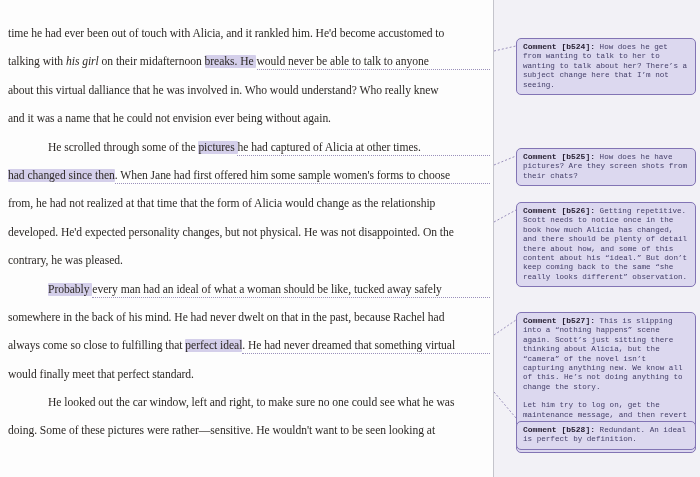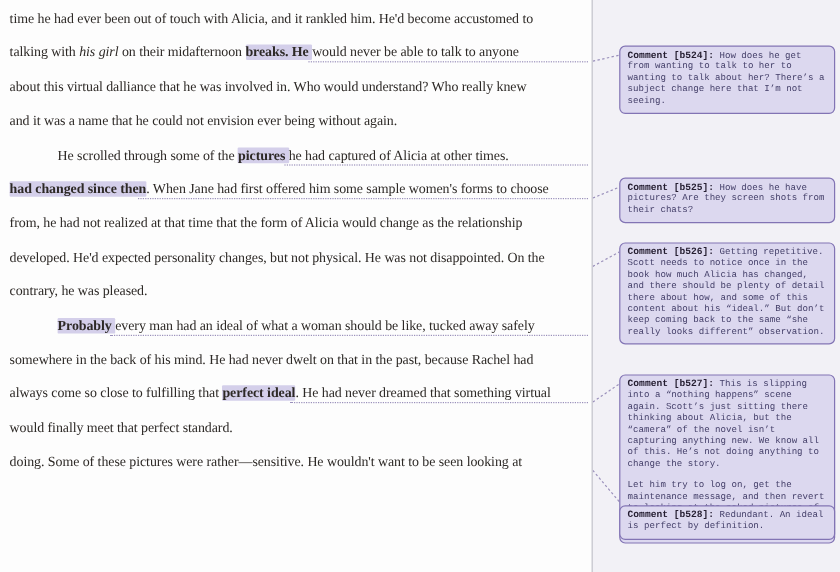--- a/index.html
+++ b/index.html
@@ -3,31 +3,31 @@
 <meta charset="utf-8">
 <style>
   html,body{margin:0;padding:0;background:#ffffff;}
   #stage{
     position:relative;width:700px;height:477px;overflow:hidden;
     background:#fdfdfd;font-family:"Liberation Serif",serif;
   }
   
   #doc{
     position:absolute;left:0;top:0;width:493px;height:477px;
-    padding-top:2px;box-sizing:border-box;background:#fdfdfd;
+    padding-top:20px;box-sizing:border-box;background:#fdfdfd;
   }
   .doc-line{
     position:relative;height:28.4px;line-height:28.4px;
     margin:0 3px 0 8px;white-space:pre;
     font-size:11.6px;color:#2d2926;letter-spacing:-0.05px;
   }
   .doc-line.indent{padding-left:40px;}
   .run{display:inline;}
   .run.italic{font-style:italic;}
-  .run.highlight{background:#d4cfea;border-radius:1px;font-weight:bold;}
+  .run.highlight{background:#d4cfea;border-radius:1px;}
   .leader{
     position:absolute;top:21px;right:0;height:0;
     border-top:1px dotted #9a90bb;
   }
   
   #margin{
     position:absolute;left:493px;top:0;width:207px;height:477px;
     background:#f2f1f6;border-left:1px solid #c4c4cb;box-sizing:border-box;
   }
   #connectors{position:absolute;left:0;top:0;width:207px;height:477px;}
@@ -54,20 +54,21 @@
       <div class="doc-line"><span class="run">and it was a name that he could not envision ever being without again.</span></div>
       <div class="doc-line indent"><span class="run">He scrolled through some of the </span><span class="run highlight">pictures </span><span class="run">he had captured of Alicia at other times.</span><span class="leader" style="left: 229px;"></span></div>
       <div class="doc-line"><span class="run highlight">had changed since then</span><span class="run">. When Jane had first offered him some sample women's forms to choose</span><span class="leader" style="left: 107px;"></span></div>
       <div class="doc-line"><span class="run">from, he had not realized at that time that the form of Alicia would change as the relationship</span></div>
       <div class="doc-line"><span class="run">developed. He'd expected personality changes, but not physical. He was not disappointed. On the</span></div>
       <div class="doc-line"><span class="run">contrary, he was pleased.</span></div>
       <div class="doc-line indent"><span class="run highlight">Probably </span><span class="run">every man had an ideal of what a woman should be like, tucked away safely</span><span class="leader" style="left: 84px;"></span></div>
       <div class="doc-line"><span class="run">somewhere in the back of his mind. He had never dwelt on that in the past, because Rachel had</span></div>
       <div class="doc-line"><span class="run">always come so close to fulfilling that </span><span class="run highlight">perfect ideal</span><span class="run">. He had never dreamed that something virtual</span><span class="leader" style="left: 234px;"></span></div>
       <div class="doc-line"><span class="run">would finally meet that perfect standard.</span></div>
+      <div class="doc-line indent"><span class="run">He looked out the car window, left and right, to make sure no one could see what he was</span></div>
       <div class="doc-line"><span class="run">doing. Some of these pictures were rather—sensitive. He wouldn't want to be seen looking at</span></div>
     </div>
 
   <div id="margin">
     <svg id="connectors" width="207" height="477" viewBox="0 0 207 477" xmlns="http://www.w3.org/2000/svg">
       <line x1="0" y1="51" x2="22" y2="46" stroke="#9a90bb" stroke-width="1" stroke-dasharray="2,2"></line>
       <line x1="0" y1="165" x2="22" y2="156" stroke="#9a90bb" stroke-width="1" stroke-dasharray="2,2"></line>
       <line x1="0" y1="222" x2="22" y2="210" stroke="#9a90bb" stroke-width="1" stroke-dasharray="2,2"></line>
       <line x1="0" y1="335" x2="22" y2="320" stroke="#9a90bb" stroke-width="1" stroke-dasharray="2,2"></line>
       <line x1="0" y1="392" x2="22" y2="418" stroke="#9a90bb" stroke-width="1" stroke-dasharray="2,2"></line>

